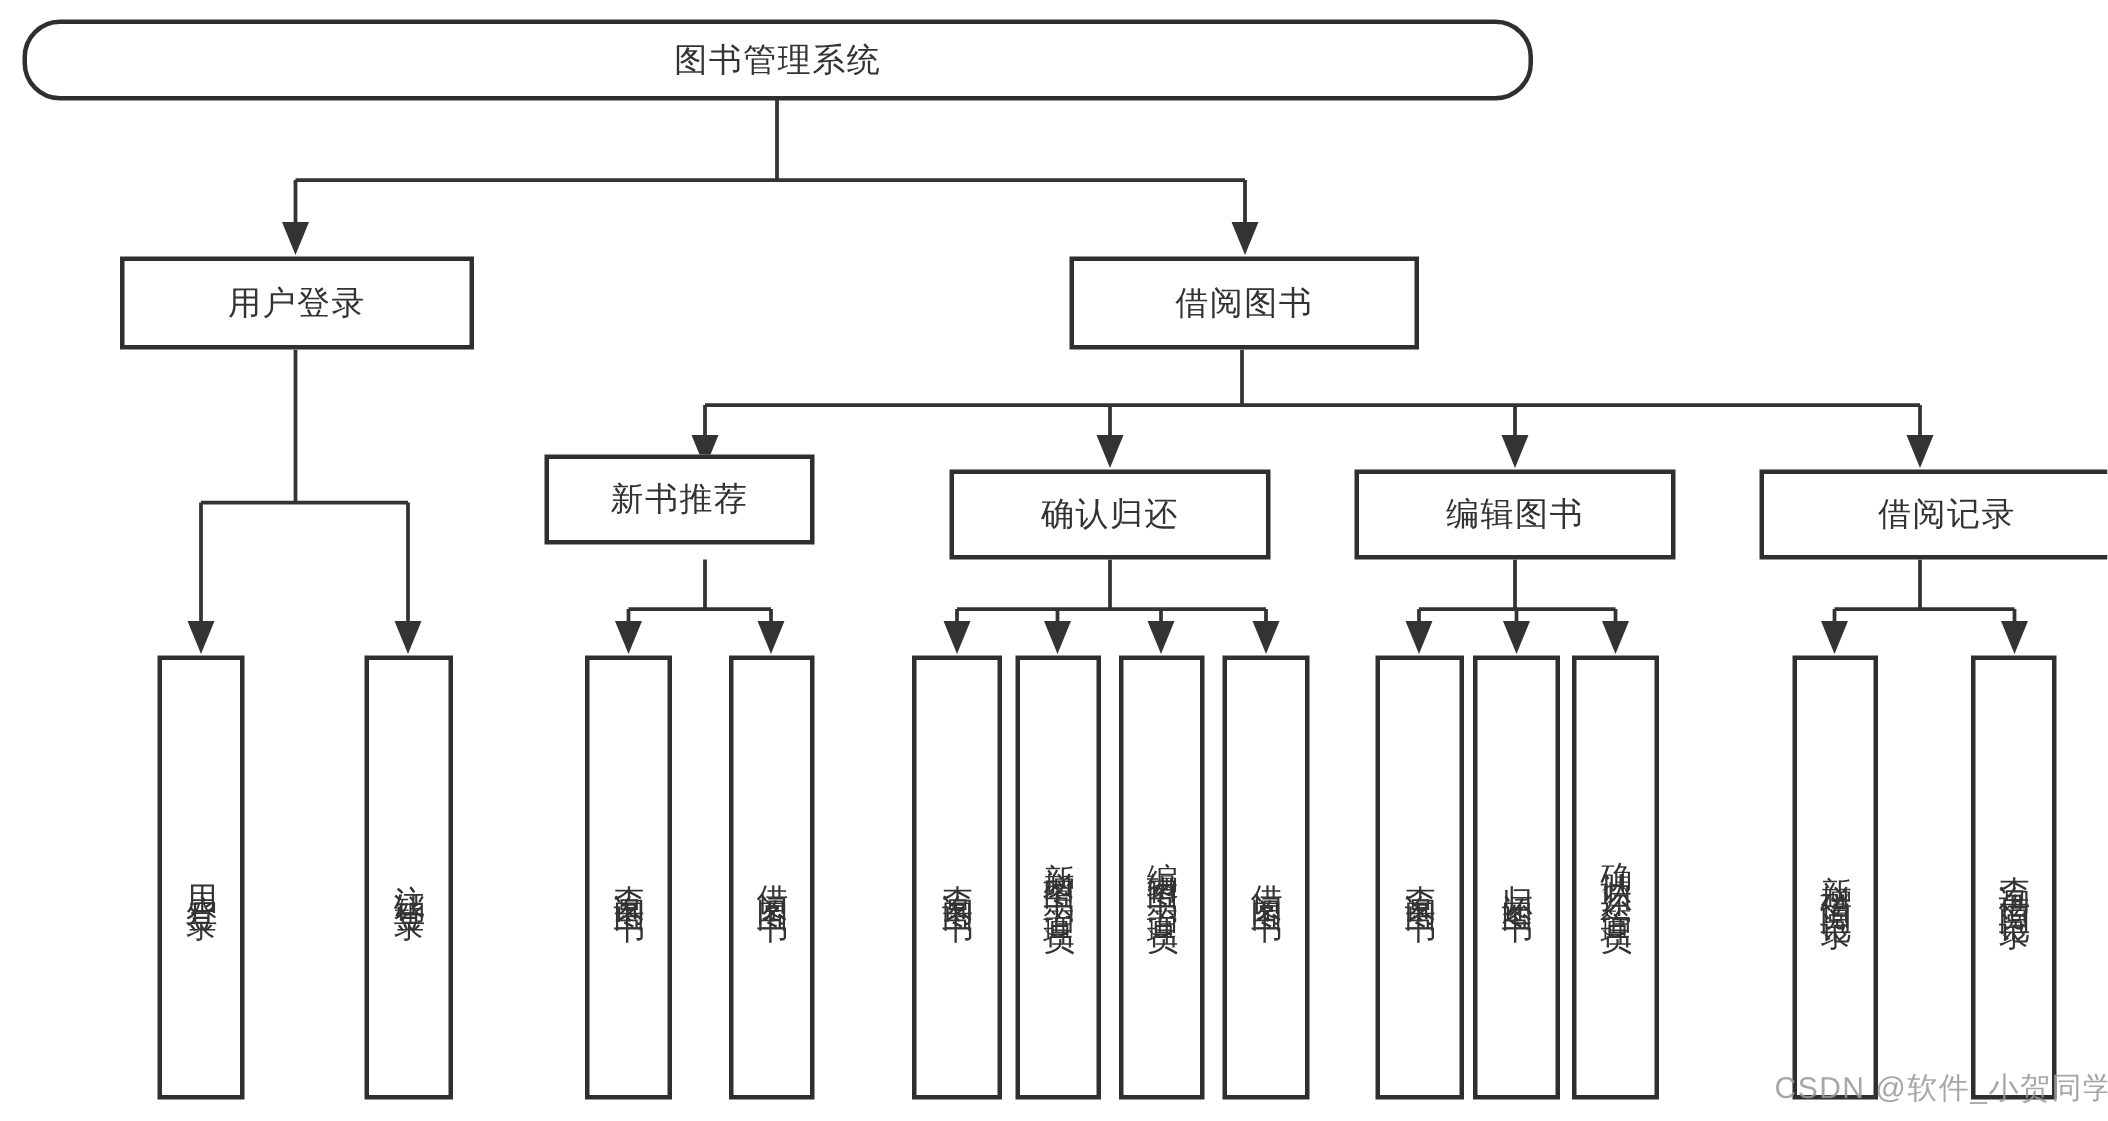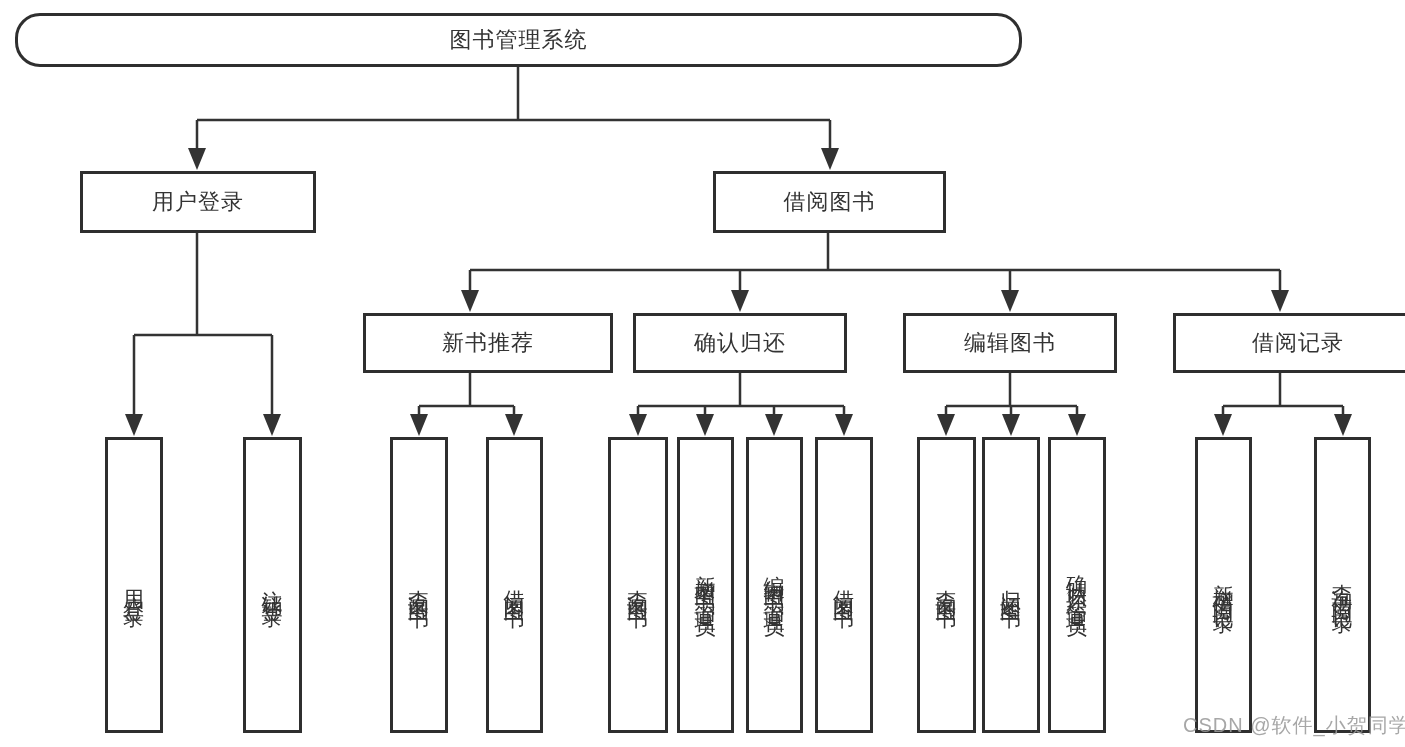--- a/index.html
+++ b/index.html
@@ -89,21 +89,21 @@
       <polygon points="1214,414 1232,414 1223,436"></polygon>
       <polygon points="1334,414 1352,414 1343,436"></polygon>
     </g>
   </svg>
 
   <div class="node h-node" style="left:15px; top:13px; width:1007px; height:54px;border-radius:25px;">图书管理系统</div>
 
   <div class="node h-node" style="left:80px; top:171px; width:236px; height:62px;">用户登录</div>
   <div class="node h-node" style="left:713px; top:171px; width:233px; height:62px;">借阅图书</div>
 
-  <div class="node h-node" style="left:363px; top:313px; width:250px; height:60px;">新书推荐</div>
+  <div class="node h-node" style="left:363px; top:303px; width:180px; height:60px;">新书推荐</div>
   <div class="node h-node" style="left:633px; top:313px; width:214px; height:60px;">确认归还</div>
   <div class="node h-node" style="left:903px; top:313px; width:214px; height:60px;">编辑图书</div>
   <div class="node h-node" style="left:1173px; top:313px; width:250px; height:60px;">借阅记录</div>
 
   <div class="node v-node" style="left:105px; top:437px; width:58px; height:296px;">
     <span class="vtext">用户登录</span>
   </div>
   <div class="node v-node" style="left:243px; top:437px; width:59px; height:296px;">
     <span class="vtext">注销登录</span>
   </div>

